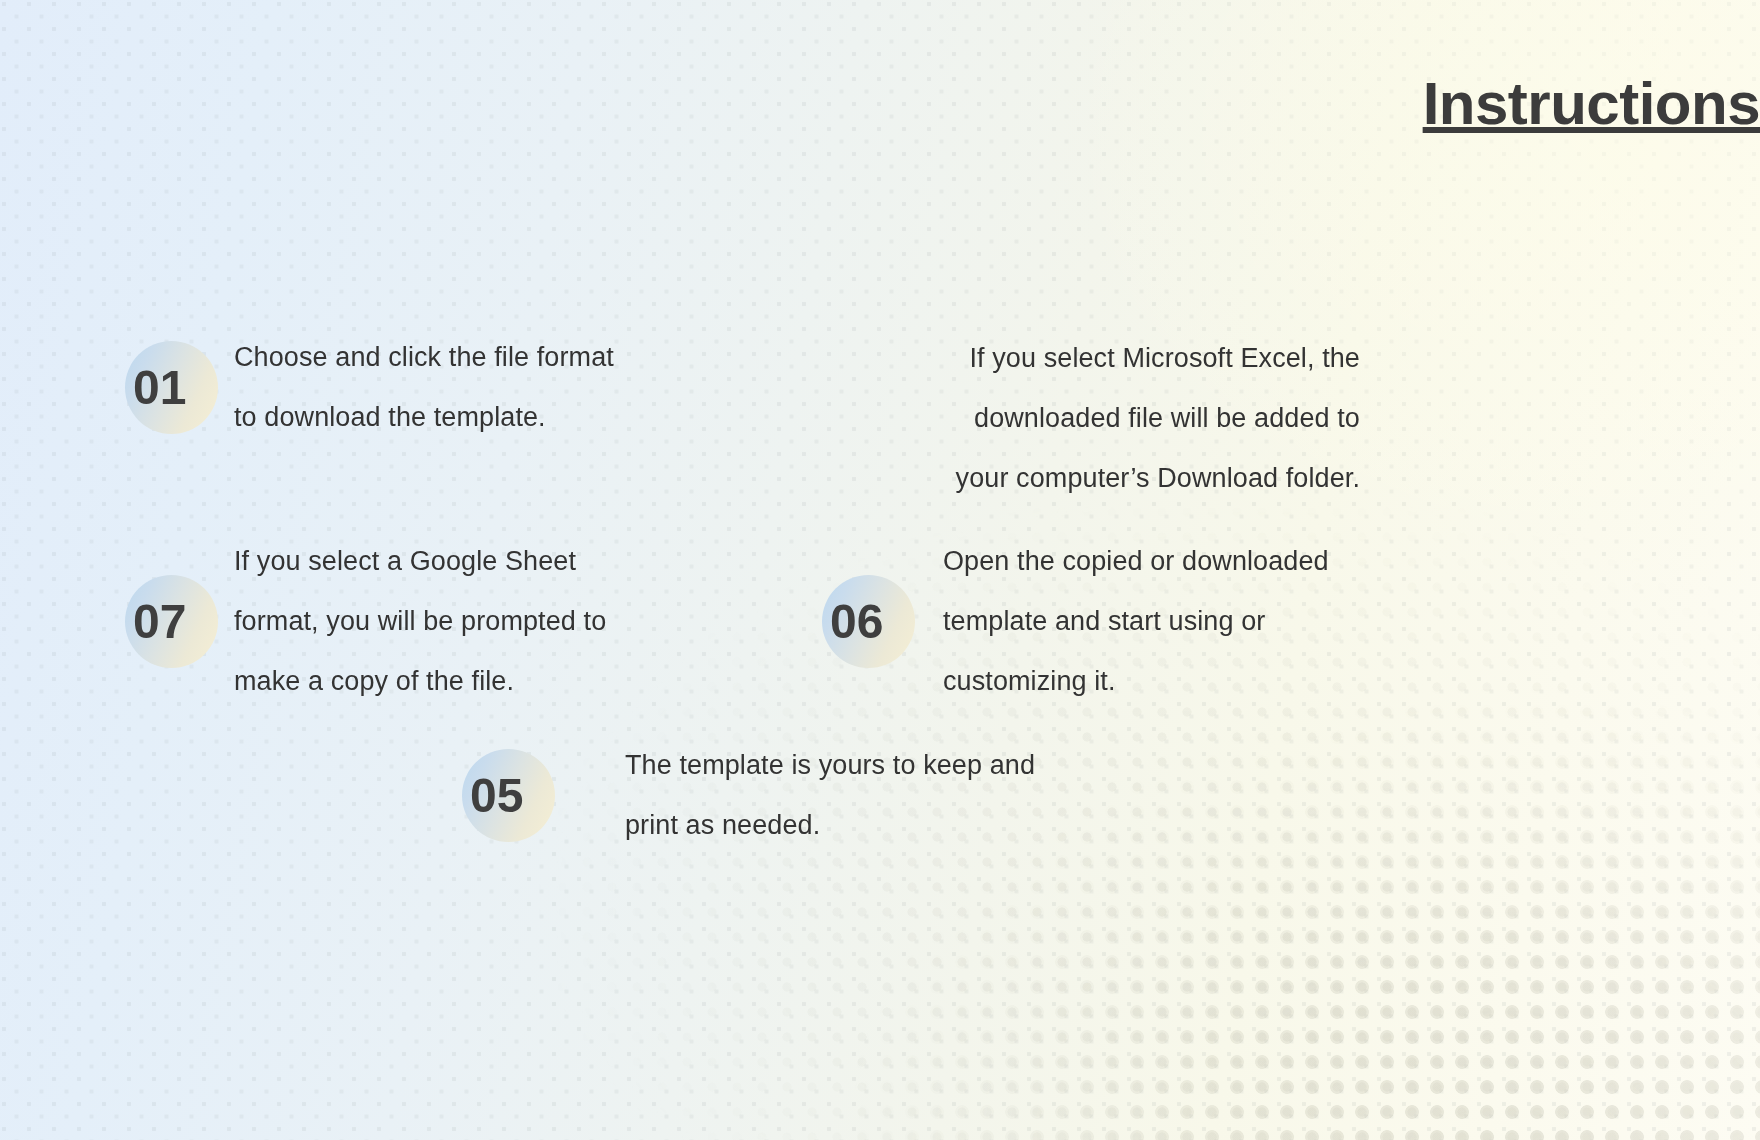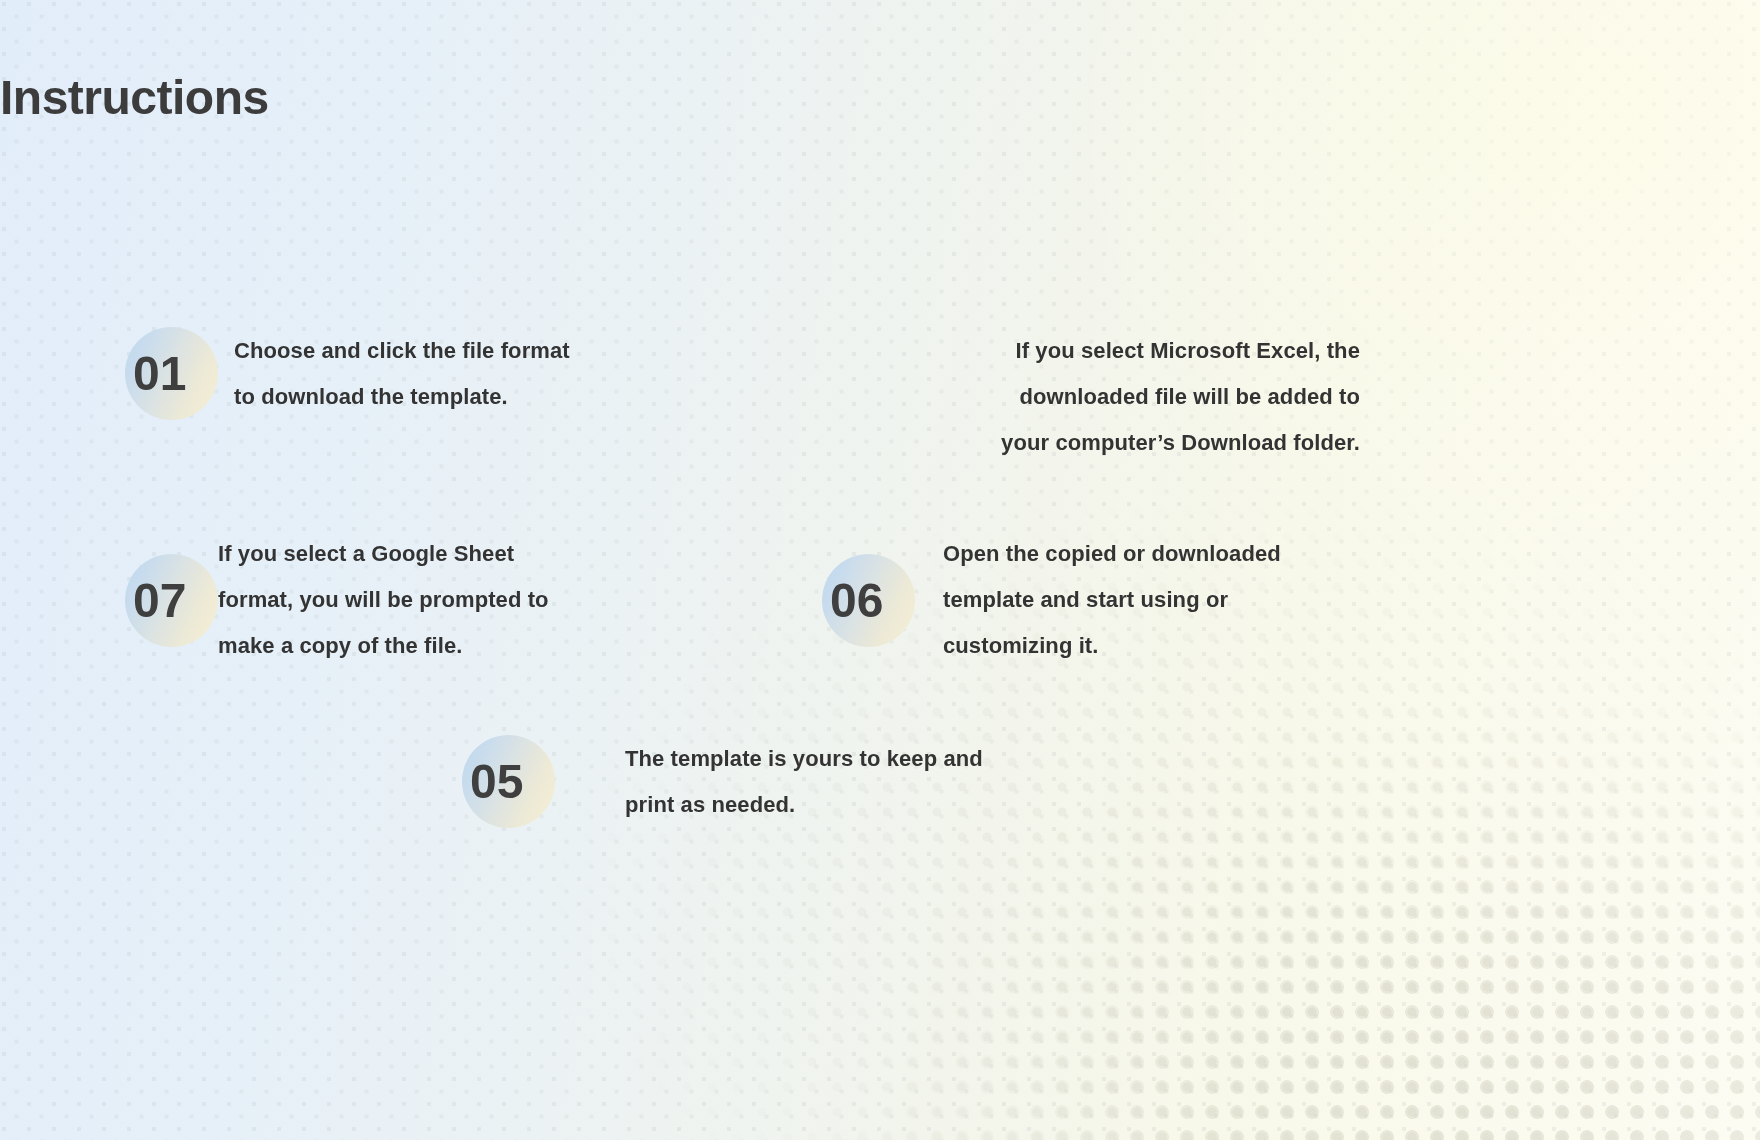--- a/index.html
+++ b/index.html
@@ -66,26 +66,27 @@
   .wash {
     position:absolute; inset:0;
     background:radial-gradient(ellipse 820px 680px at 1620px 130px, rgba(255,253,232,0.55) 0%, rgba(255,253,232,0) 70%);
     pointer-events:none;
   }
 
   
   #title {
     position:absolute;
     left:0; right:0; top:74px;
-    text-align:left;
-    font-size:48px;
+    text-align:right;
+    font-size:60px;
     font-weight:bold;
     letter-spacing:-0.5px;
     color:#3c3c3c;
     line-height:1.0;
+    text-decoration:underline;
   }
 
   
   .step {
     position:absolute;
     display:flex;
     align-items:center;
   }
 
   .badge {
@@ -108,35 +109,35 @@
     font-size:48px;
     font-weight:bold;
     color:#3f3f3f;
     letter-spacing:0px;
     white-space:nowrap;
     transform:translateX(8px);
     z-index:2;
   }
 
   .step-text {
-    font-size:22px;
-    font-weight:700;
-    line-height:46px;
+    font-size:27px;
+    font-weight:400;
+    line-height:60px;
     color:#333333;
     letter-spacing:0.1px;
     white-space:pre-line;
     z-index:3;
   }
 
   
   #step-01 { left:125px; top:327px; }
   #step-01 .step-text { margin-left:16px; width:480px; }
 
   #step-02 { left:125px; top:531px; }
-  #step-02 .step-text { width:480px; }
+  #step-02 .step-text { margin-left:16px; width:480px; }
 
   #step-03 { left:822px; top:328px; }
   #step-03 .step-text { margin-left:18px; width:520px;text-align:right; }
 
   #step-04 { left:822px; top:531px; }
   #step-04 .step-text { margin-left:28px; width:500px; }
 
   #step-05 { left:462px; top:735px;gap:48px; }
   #step-05 .step-text { margin-left:22px; width:510px; }
 </style>

